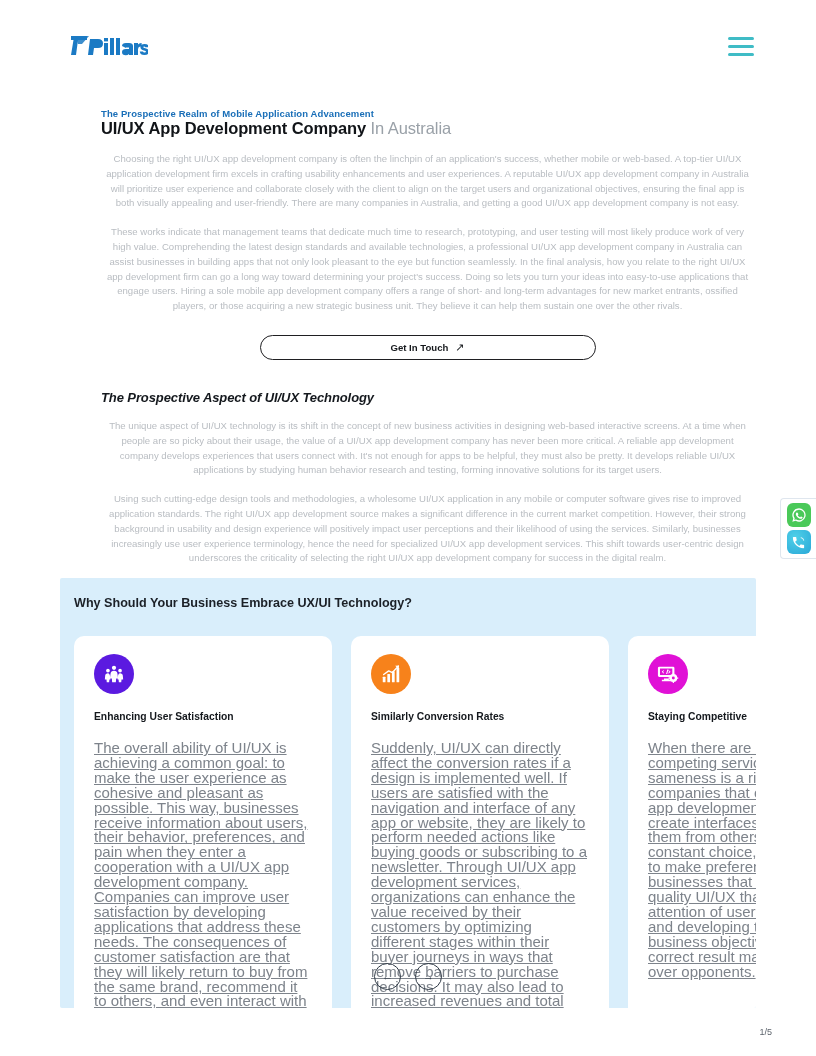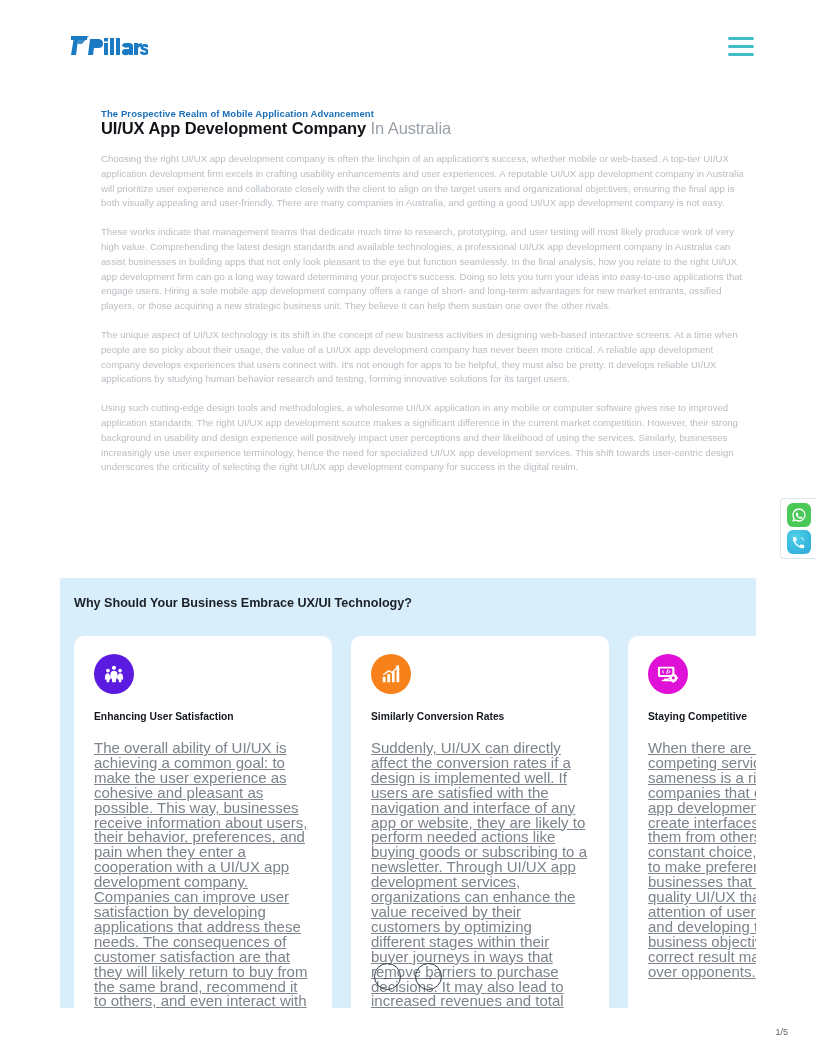--- a/index.html
+++ b/index.html
@@ -72,21 +72,21 @@
   }
   .h1 .muted {
     color: #9aa1a8;
     font-weight: normal;
   }
   .body-p {
     color: #b9bdc2;
     font-size: 9.6px;
     line-height: 14.8px;
     margin-top: 14px;
-    text-align: left;
+    text-align: center;
   }
   .body-p.tight { }
 
   .cta-wrap {
     display: flex;
     justify-content: center;
     margin-top: 21px;
   }
   .cta {
     width: 336px;
@@ -218,21 +218,21 @@
     align-items: center;
     justify-content: center;
     font-size: 11px;
     color: #2f3a46;
     cursor: pointer;
     line-height: 1;
   }
 
   .page-num {
     position: absolute;
-    right: 28px;
+    right: 44px;
     bottom: 19px;
     font-size: 9px;
     color: #5d646c;
   }
 </style>
 </head>
 <body>
 
 <div class="page">
 
@@ -270,21 +270,28 @@
 
   <div class="content">
 
     <div class="eyebrow">The Prospective Realm of Mobile Application Advancement</div>
 
     <h1 class="h1"><span>UI/UX App Development Company</span><span class="muted"> In Australia</span></h1>
 
     <p class="body-p">Choosing the right UI/UX app development company is often the linchpin of an application's success, whether mobile or web-based. A top-tier UI/UX application development firm excels in crafting usability enhancements and user experiences. A reputable UI/UX app development company in Australia will prioritize user experience and collaborate closely with the client to align on the target users and organizational objectives, ensuring the final app is both visually appealing and user-friendly. There are many companies in Australia, and getting a good UI/UX app development company is not easy.</p>
     <p class="body-p">These works indicate that management teams that dedicate much time to research, prototyping, and user testing will most likely produce work of very high value. Comprehending the latest design standards and available technologies, a professional UI/UX app development company in Australia can assist businesses in building apps that not only look pleasant to the eye but function seamlessly. In the final analysis, how you relate to the right UI/UX app development firm can go a long way toward determining your project's success. Doing so lets you turn your ideas into easy-to-use applications that engage users. Hiring a sole mobile app development company offers a range of short- and long-term advantages for new market entrants, ossified players, or those acquiring a new strategic business unit. They believe it can help them sustain one over the other rivals.</p>
 
-
+    <div class="cta-wrap">
+      <button class="cta">
+        <span>Get In Touch</span>
+        <span class="arrow">↗</span>
+      </button>
+    </div>
+
+    <h2 class="h2-italic">The Prospective Aspect of UI/UX Technology</h2>
 
     <p class="body-p tight">The unique aspect of UI/UX technology is its shift in the concept of new business activities in designing web-based interactive screens. At a time when people are so picky about their usage, the value of a UI/UX app development company has never been more critical. A reliable app development company develops experiences that users connect with. It's not enough for apps to be helpful, they must also be pretty. It develops reliable UI/UX applications by studying human behavior research and testing, forming innovative solutions for its target users.</p>
     <p class="body-p tight">Using such cutting-edge design tools and methodologies, a wholesome UI/UX application in any mobile or computer software gives rise to improved application standards. The right UI/UX app development source makes a significant difference in the current market competition. However, their strong background in usability and design experience will positively impact user perceptions and their likelihood of using the services. Similarly, businesses increasingly use user experience terminology, hence the need for specialized UI/UX app development services. This shift towards user-centric design underscores the criticality of selecting the right UI/UX app development company for success in the digital realm.</p>
 
   </div>
 
   <aside class="float-contact">
     <div class="fc-btn fc-whatsapp">
       <svg width="16" height="16" viewBox="0 0 24 24">
         <path fill="#ffffff" d="M12 2a10 10 0 0 0-8.6 15.1L2 22l5-1.3A10 10 0 1 0 12 2zm0 2a8 8 0 1 1-4.2 14.8l-.3-.2-2.6.7.7-2.5-.2-.3A8 8 0 0 1 12 4zm-3.2 4.3c-.2 0-.5.1-.7.4-.3.3-.9.9-.9 2.1s.9 2.4 1 2.6c.1.2 1.7 2.7 4.3 3.7 2.1.8 2.5.7 3 .6.5-.1 1.5-.6 1.7-1.2.2-.6.2-1.1.1-1.2l-.6-.3-1.5-.7c-.2-.1-.4-.1-.5.1l-.7.9c-.1.2-.3.2-.5.1-.2-.1-1-.4-1.9-1.2-.7-.6-1.2-1.4-1.3-1.6-.1-.2 0-.4.1-.5l.4-.5c.1-.2.2-.3.2-.5s0-.3-.1-.5l-.7-1.6c-.2-.4-.4-.4-.5-.4z"></path>

